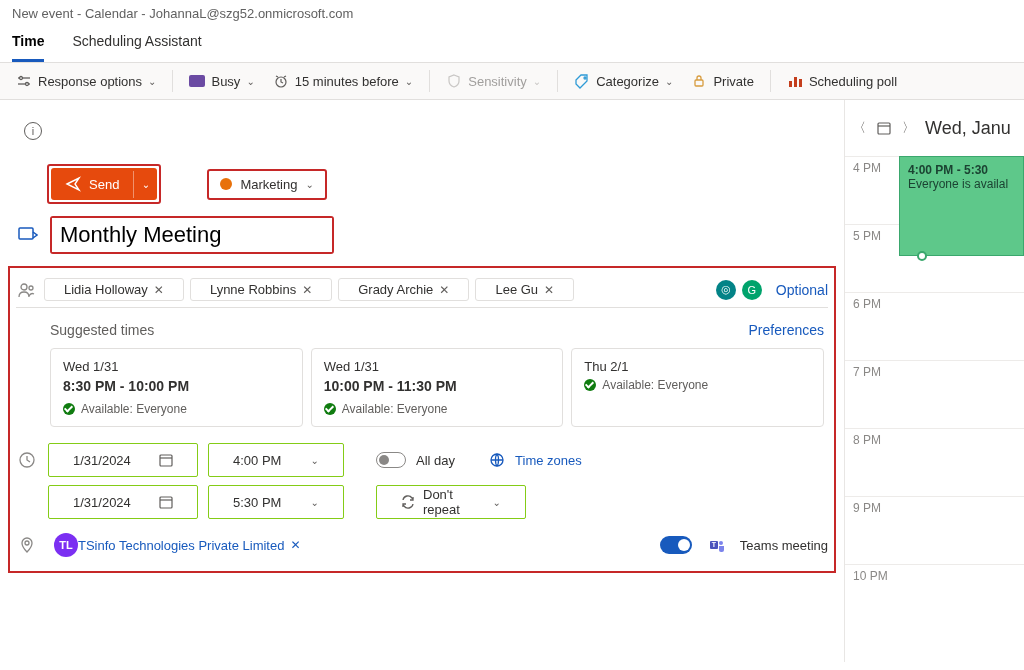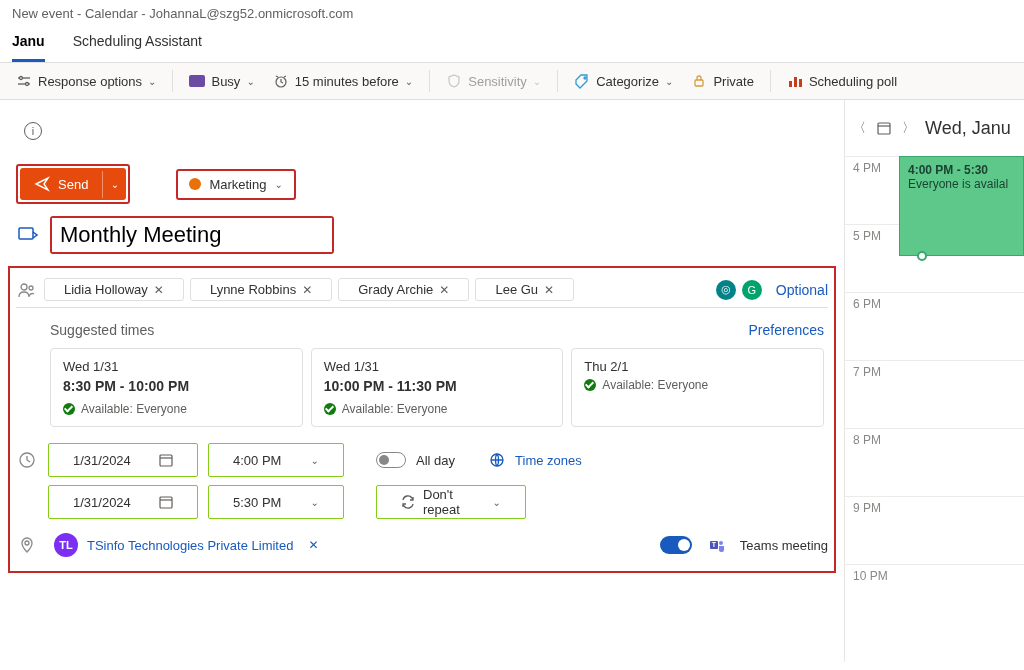--- a/index.html
+++ b/index.html
@@ -12,21 +12,21 @@
   .tb-item { display:flex; align-items:center; gap:6px; padding:4px 6px; border-radius:3px; cursor:pointer; color:#323130; }
   .tb-item.disabled { color:#a19f9d; }
   .chev { font-size:10px; color:#605e5c; }
   .divider { width:1px; height:22px; background:#e1dfdd; margin:0 4px; }
   .icon { width:16px; height:16px; display:inline-flex; align-items:center; justify-content:center; }
   .content { display:flex; height:calc(670px - 28px - 40px - 40px); }
   .form { flex:1; padding:10px 0 0 0; position:relative; overflow:hidden; }
   .infobar { display:flex; align-items:flex-start; gap:10px; padding:10px 16px; margin:0 8px 10px 8px; }
   .info-icon { width:18px; height:18px; border:1.3px solid #605e5c; border-radius:50%; display:flex; align-items:center; justify-content:center; font-size:11px; color:#605e5c; flex-shrink:0; margin-top:2px; }
   .link { color:#185abd; }
-  .row { display:flex; align-items:center; gap:16px; padding:4px 16px; }
+  .row { display:flex; align-items:center; gap:16px; padding:4px 16px;margin-left:31px; }
   .send-btn { background:#e64a0d; color:#fff; display:flex; align-items:center; border-radius:3px; overflow:hidden; }
   .send-main { display:flex; align-items:center; gap:8px; padding:8px 14px; cursor:pointer; }
   .send-split { width:24px; display:flex; align-items:center; justify-content:center; border-left:1px solid rgba(255,255,255,0.4); padding:8px 4px; cursor:pointer; }
   .border-red { border:2px solid #c62828; border-radius:3px; }
   .cal-pill { display:flex; align-items:center; gap:8px; padding:5px 10px; border-radius:3px; cursor:pointer; }
   .dot-orange { width:12px; height:12px; border-radius:50%; background:#e8710a; }
   .title-row { display:flex; align-items:center; gap:12px; padding:8px 16px; }
   .title-input { font-size:22px; font-weight:400; border:none; outline:none; width:280px; padding:4px 8px; }
   .side-icon { width:22px; height:22px; color:#8a8886; flex-shrink:0; display:flex; align-items:center; justify-content:center; }
   .big-box { border:2px solid #c62828; margin:4px 8px 0 8px; padding:6px 6px 10px 6px; }
@@ -45,41 +45,41 @@
   .check::after { content:""; position:absolute; left:3px; top:1px; width:3px; height:6px; border:solid #fff; border-width:0 2px 2px 0; transform:rotate(45deg); }
   .dt-row { display:flex; align-items:center; gap:10px; padding:4px 0 4px 0; }
   .field { height:34px; border:1px solid #84cc16; border-radius:2px; display:flex; align-items:center; padding:0 24px; background:#fff; }
   .field-date { width:150px; justify-content:space-between; }
   .field-time { width:136px; justify-content:space-between; }
   .toggle-off { width:30px; height:16px; border-radius:10px; border:1px solid #8a8886; position:relative; }
   .toggle-off::after { content:""; width:10px; height:10px; border-radius:50%; background:#8a8886; position:absolute; left:2px; top:2px; }
   .toggle-on { width:32px; height:18px; border-radius:10px; background:#185abd; position:relative; }
   .toggle-on::after { content:""; width:12px; height:12px; border-radius:50%; background:#fff; position:absolute; right:2px; top:3px; }
   .loc-row { display:flex; align-items:center; gap:10px; padding:6px 0 0 0; }
-  .loc-chip { display:flex; align-items:center; gap:9px; padding:4px 6px; }
+  .loc-chip { display:flex; align-items:center; gap:0; padding:4px 6px; }
   .avatar { width:24px; height:24px; border-radius:50%; background:#7b2ff2; color:#fff; font-size:11px; display:flex; align-items:center; justify-content:center; font-weight:600; }
   .sidepanel { width:180px; border-left:1px solid #e8e6e4; position:relative; }
   .sp-header { display:flex; align-items:center; gap:10px; padding:14px 8px; color:#605e5c; height:56px;}
   .nav-chev { cursor:pointer; font-size:13px; color:#605e5c; }
   .wed { font-size:18px; color:#323130; }
   .hour-grid { position:relative; }
   .hour-row { height:68px; border-top:1px solid #edebe9; position:relative; }
   .hour-label { position:absolute; left:8px; top:4px; color:#8a8886; font-size:12px; }
   .event-block { position:absolute; left:54px; right:0; top:0; height:100px; background:#5ec88a; border:1px solid #3aa76d; padding:6px 8px; font-size:12px; color:#1b4332; overflow:hidden;}
   .event-block .et { font-weight:600; }
   .handle { width:10px; height:10px; background:#fff; border:2px solid #3aa76d; border-radius:50%; position:absolute; left:72px; top:95px; }
   svg { display:block; }
 </style>
 </head>
 <body>
 
 <div class="titlebar">New event - Calendar - JohannaL@szg52.onmicrosoft.com</div>
 
 <div class="tabs">
-  <div class="tab active">Janu</div>
+  <div class="tab active">Time</div>
   <div class="tab">Scheduling Assistant</div>
 </div>
 
 <div class="toolbar">
   <div class="tb-item">
     <span class="icon">
       <svg width="16" height="16" viewBox="0 0 16 16">
           <g stroke="#605e5c" stroke-width="1.3" fill="none">
             <line x1="2" y1="5" x2="14" y2="5"></line>
             <line x1="2" y1="11" x2="14" y2="11"></line>

